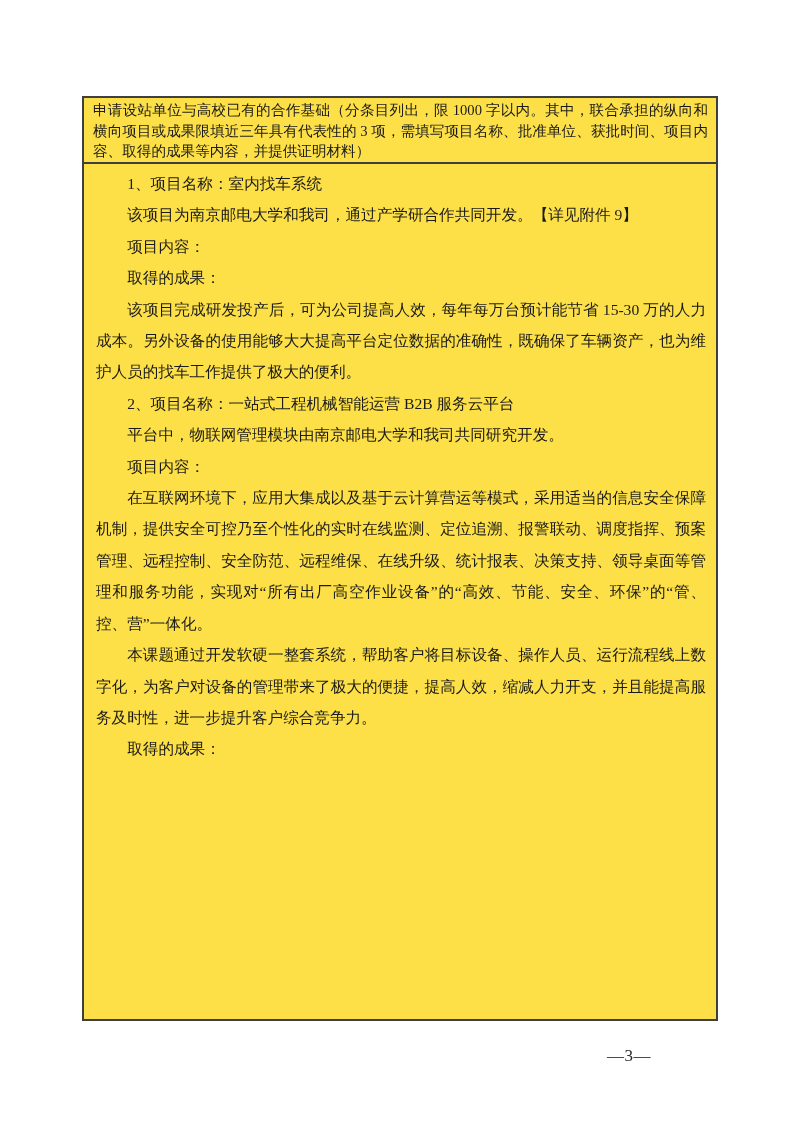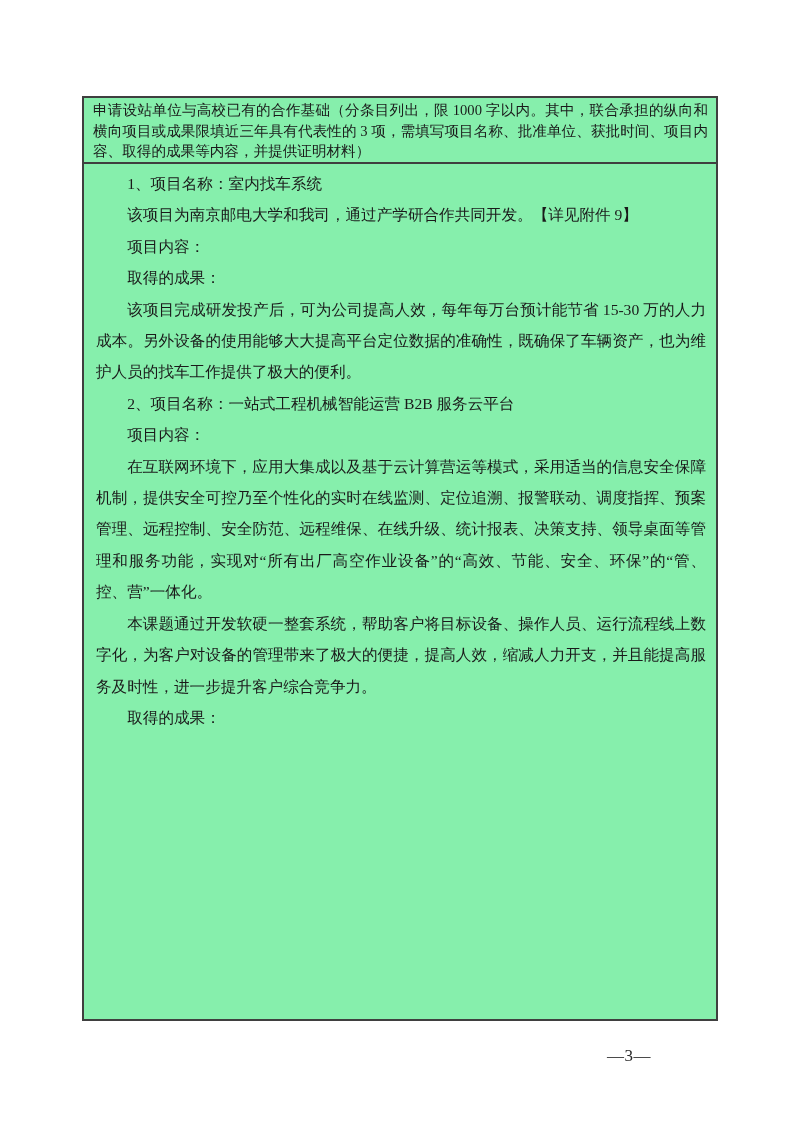--- a/index.html
+++ b/index.html
@@ -18,21 +18,21 @@
     background: #ffffff;
     overflow: hidden;
   }
   .form-table {
     position: absolute;
     left: 82px;
     top: 96px;
     width: 636px;
     height: 925px;
     border: 2px solid #3f3f3f;
-    background: #86efac;
+    background: #fde047;
   }
   .header-cell {
     width: 100%;
     height: 66px;
     border-bottom: 2px solid #3f3f3f;
     padding: 2px 8px 2px 9px;
     overflow: hidden;
   }
   .header-cell p {
     margin: 0;
@@ -78,20 +78,21 @@
       <p>申请设站单位与高校已有的合作基础（分条目列出，限 1000 字以内。其中，联合承担的纵向和横向项目或成果限填近三年具有代表性的 3 项，需填写项目名称、批准单位、获批时间、项目内容、取得的成果等内容，并提供证明材料）</p>
     </div>
 
     <div class="body-cell">
       <p class="para">1、项目名称：室内找车系统</p>
       <p class="para">该项目为南京邮电大学和我司，通过产学研合作共同开发。【详见附件 9】</p>
       <p class="para">项目内容：</p>
       <p class="para">取得的成果：</p>
       <p class="para">该项目完成研发投产后，可为公司提高人效，每年每万台预计能节省 15-30 万的人力成本。另外设备的使用能够大大提高平台定位数据的准确性，既确保了车辆资产，也为维护人员的找车工作提供了极大的便利。</p>
       <p class="para">2、项目名称：一站式工程机械智能运营 B2B 服务云平台</p>
+      <p class="para">平台中，物联网管理模块由南京邮电大学和我司共同研究开发。</p>
       <p class="para">项目内容：</p>
       <p class="para">在互联网环境下，应用大集成以及基于云计算营运等模式，采用适当的信息安全保障机制，提供安全可控乃至个性化的实时在线监测、定位追溯、报警联动、调度指挥、预案管理、远程控制、安全防范、远程维保、在线升级、统计报表、决策支持、领导桌面等管理和服务功能，实现对“所有出厂高空作业设备”的“高效、节能、安全、环保”的“管、控、营”一体化。</p>
       <p class="para">本课题通过开发软硬一整套系统，帮助客户将目标设备、操作人员、运行流程线上数字化，为客户对设备的管理带来了极大的便捷，提高人效，缩减人力开支，并且能提高服务及时性，进一步提升客户综合竞争力。</p>
       <p class="para">取得的成果：</p>
     </div>
 
   </div>
 
   <div class="page-number">—3—</div>
 

